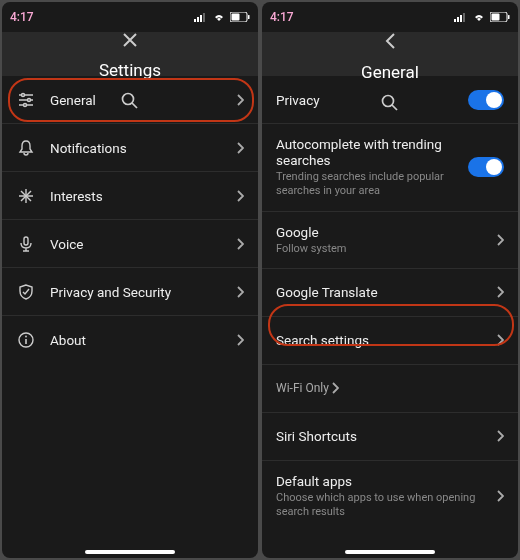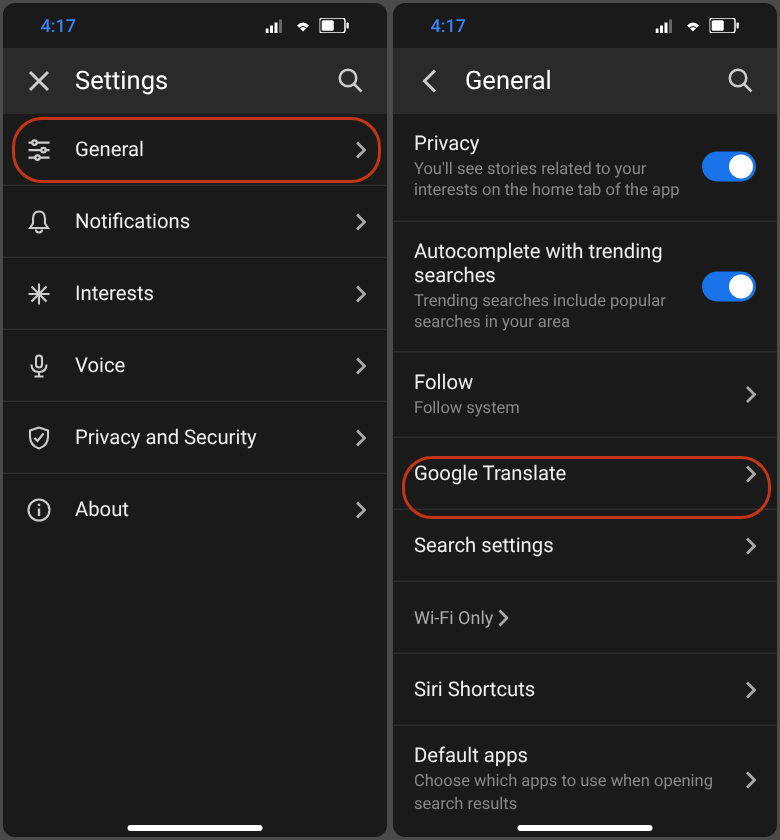--- a/index.html
+++ b/index.html
@@ -20,38 +20,39 @@
     overflow: hidden;
     display: flex;
     flex-direction: column;
     position: relative;
   }
   .status-bar {
     height: 30px;
     display: flex;
     justify-content: space-between;
     align-items: center;
-    padding: 0 25px;
-    color: #3b82f6;
+    padding: 0 8px;
+    color: #f9a8d4;
     font-size: 12px;
     font-weight: 500;
     text-align: center;
   }
   .status-right {
     display: flex;
     align-items: center;
     gap: 4px;
   }
   .header {
     height: 44px;
     background: #2a2a2a;
     display: flex;
     align-items: center;
     padding: 0 12px;
     gap: 12px;
+    flex-direction: column;
   }
   .header-title {
     color: #fff;
     font-size: 17px;
     font-weight: 400;
     flex: 1;
   }
   .icon-btn {
     width: 24px;
     height: 24px;
@@ -330,36 +331,35 @@
           <circle cx="7" cy="7" r="5.5" fill="none" stroke="#ccc" stroke-width="1.7"></circle>
           <line x1="11" y1="11" x2="16" y2="16" stroke="#ccc" stroke-width="1.7"></line>
         </svg>
     </span>
   </div>
 
   <div class="list">
     <div class="row">
       <div class="row-text">
         <span class="row-title">Privacy</span>
-        <span class="row-sub">You'll see stories related to your interests on the home tab of the app</span>
       </div>
       <div class="toggle"></div>
     </div>
 
     <div class="row">
       <div class="row-text">
         <span class="row-title">Autocomplete with trending searches</span>
         <span class="row-sub">Trending searches include popular searches in your area</span>
       </div>
       <div class="toggle"></div>
     </div>
 
     <div class="row">
       <div class="row-text">
-        <span class="row-title">Follow</span>
+        <span class="row-title">Google</span>
         <span class="row-sub">Follow system</span>
       </div>
       <span class="chevron">
           <svg width="8" height="12" viewBox="0 0 8 12">
             <path d="M2 1 L7 6 L2 11" stroke="#aaa" stroke-width="1.8" fill="none"></path>
           </svg>
         </span>
     </div>
 
     <div class="row">

